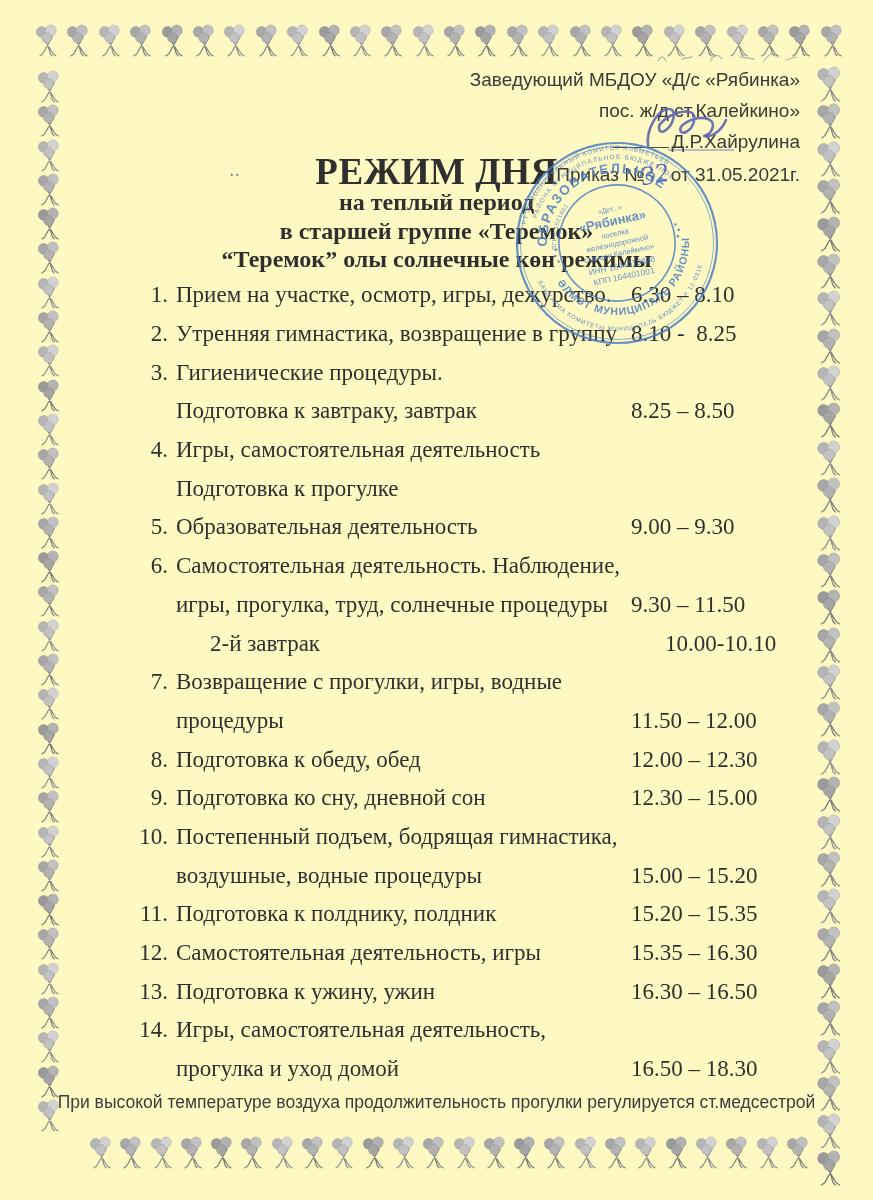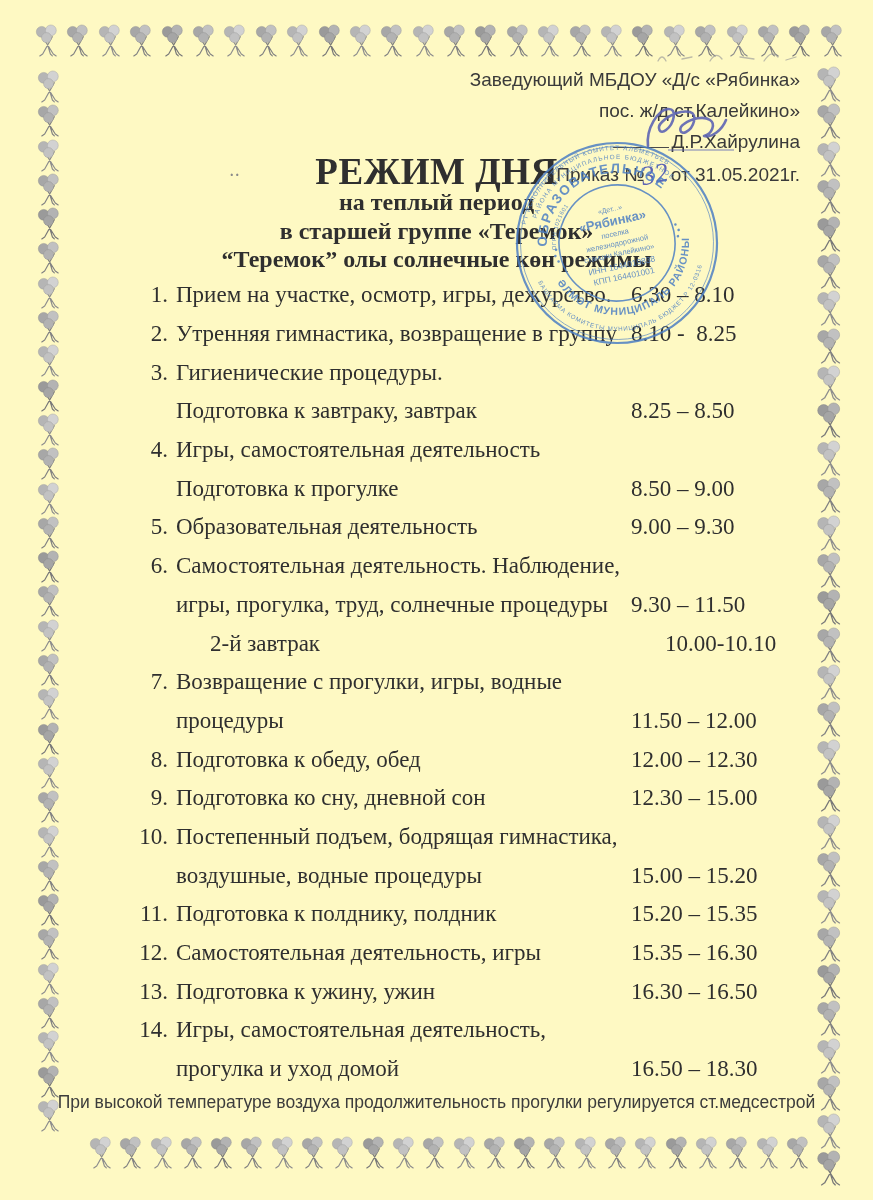--- a/index.html
+++ b/index.html
@@ -918,21 +918,20 @@
         <span class="time">8.25 – 8.50</span>
       </div>
       <div class="row">
         <span class="num">4.</span>
         <span class="txt">Игры, самостоятельная деятельность</span>
         <span class="time"></span>
       </div>
       <div class="row">
         <span class="num"></span>
         <span class="txt">Подготовка к прогулке</span>
-        <span class="time">8.50 – 9.00</span>
       </div>
       <div class="row">
         <span class="num">5.</span>
         <span class="txt">Образовательная деятельность</span>
         <span class="time">9.00 – 9.30</span>
       </div>
       <div class="row">
         <span class="num">6.</span>
         <span class="txt">Самостоятельная деятельность. Наблюдение,</span>
         <span class="time"></span>

